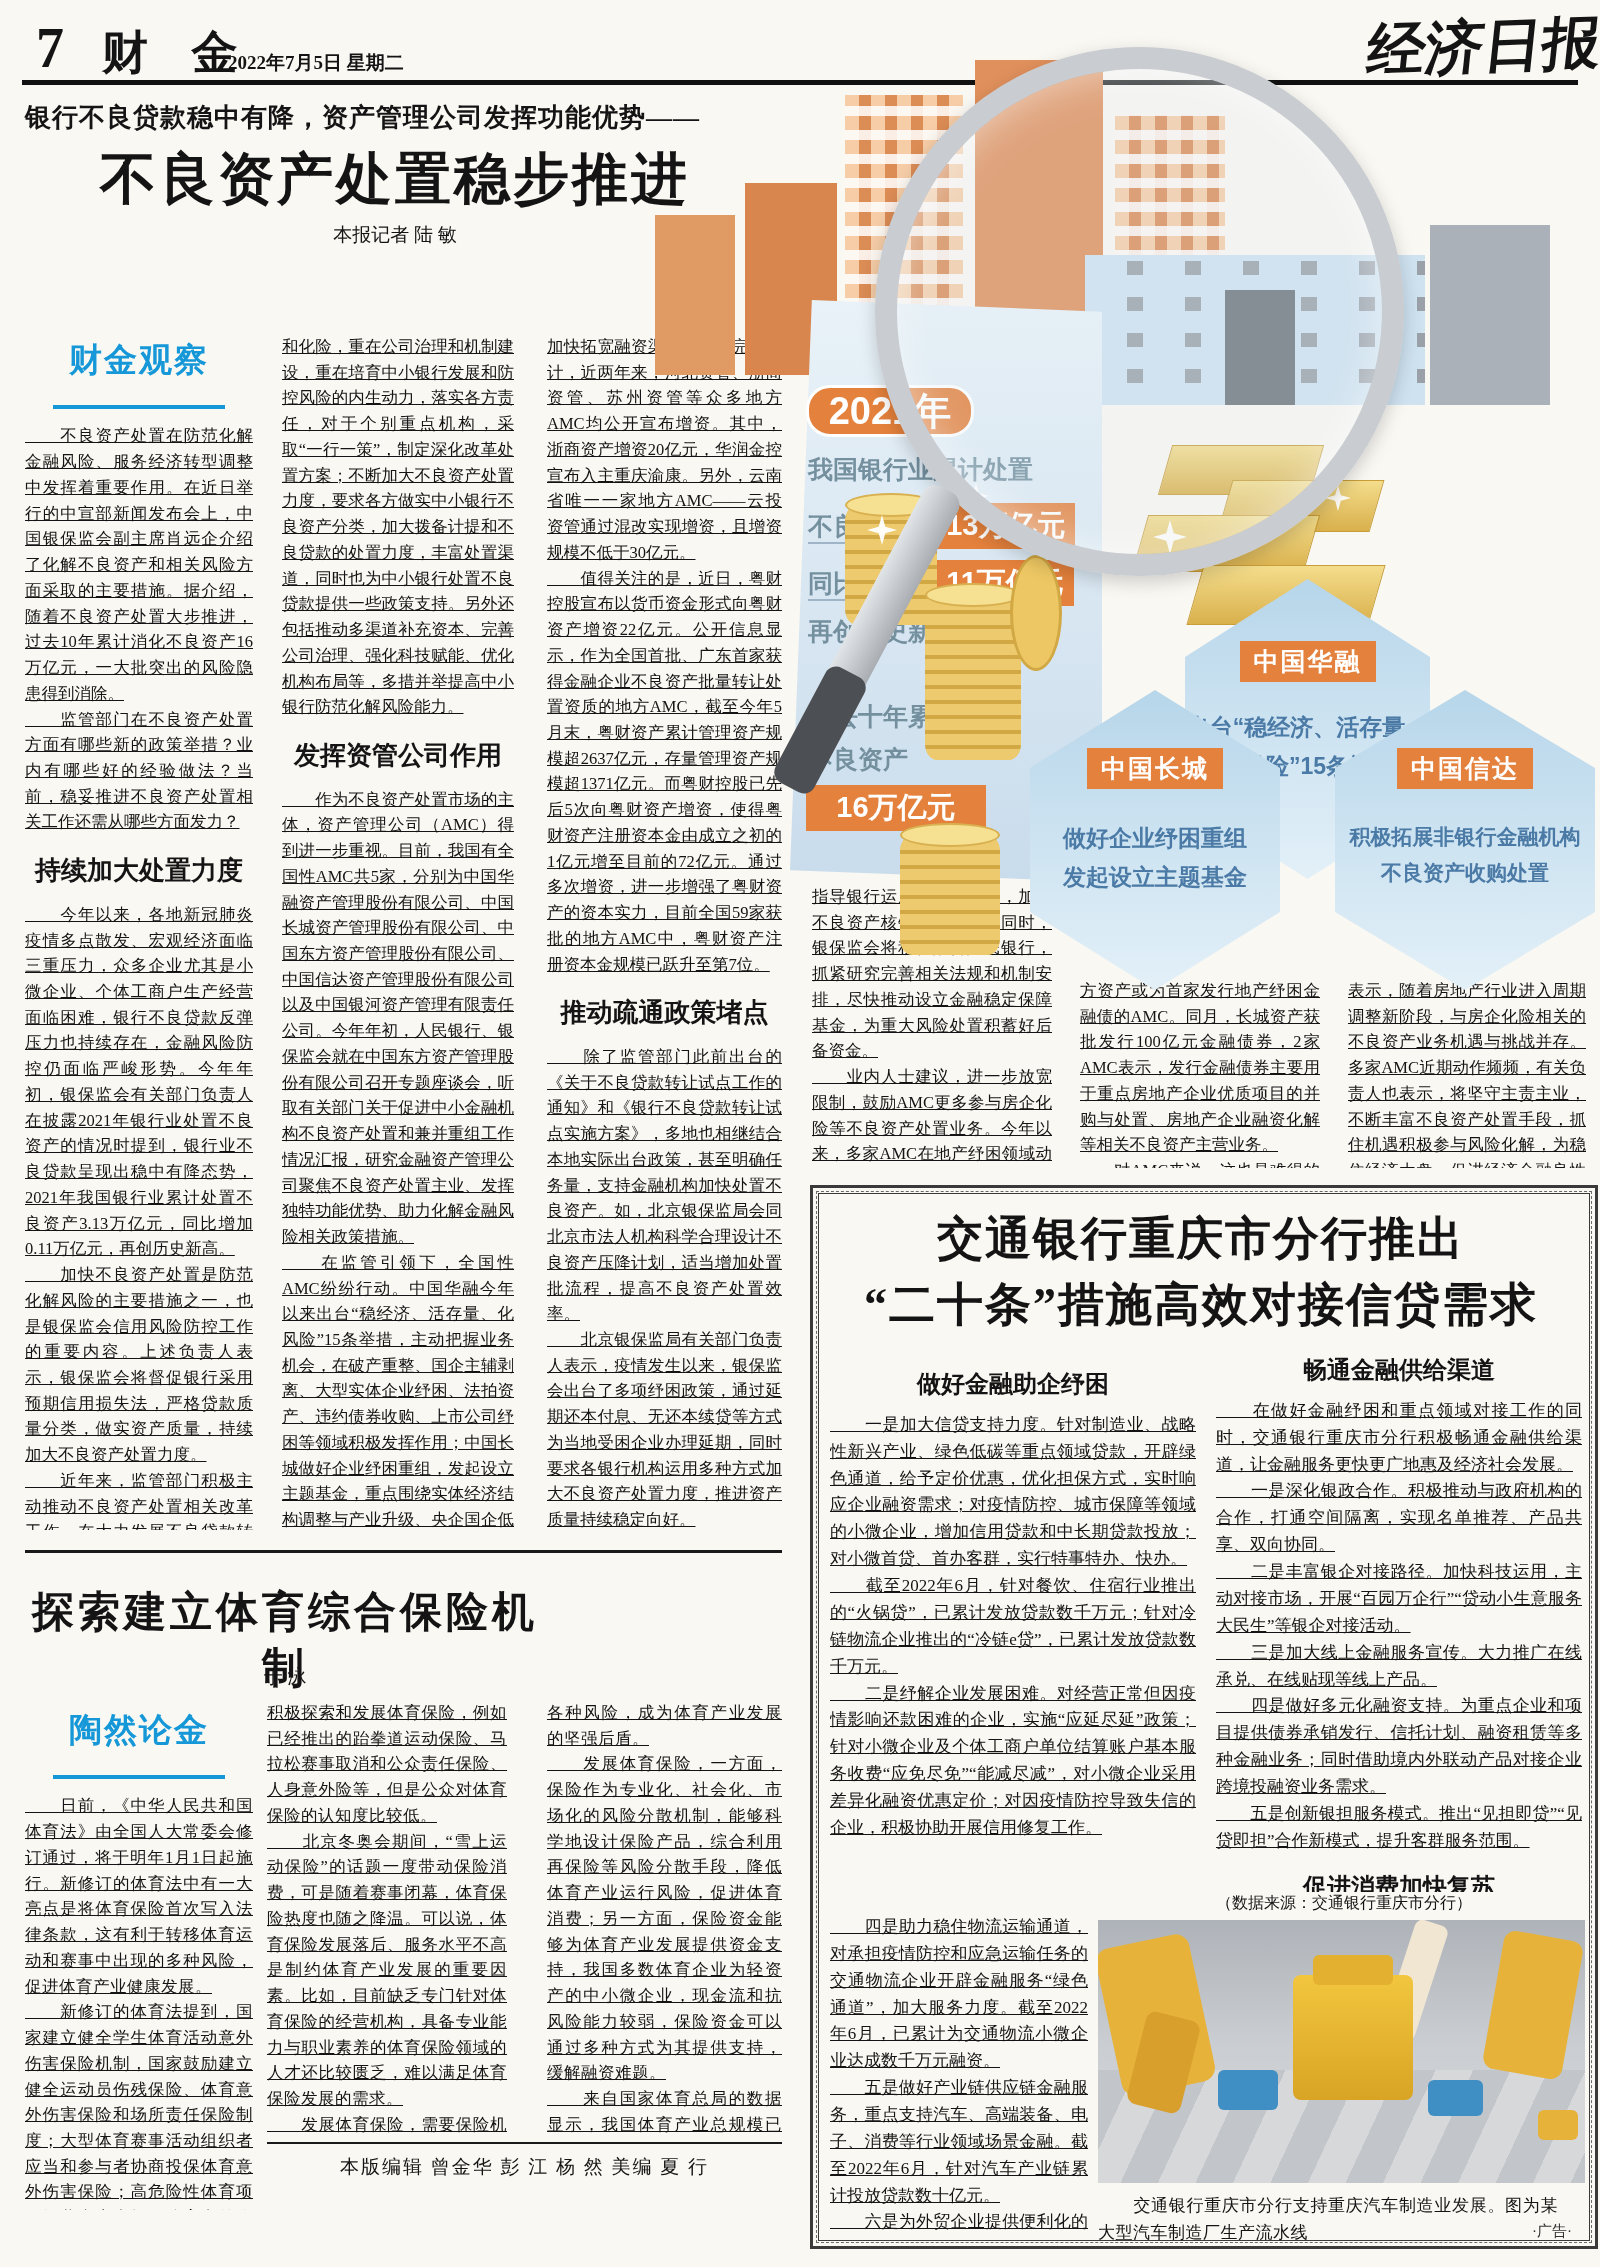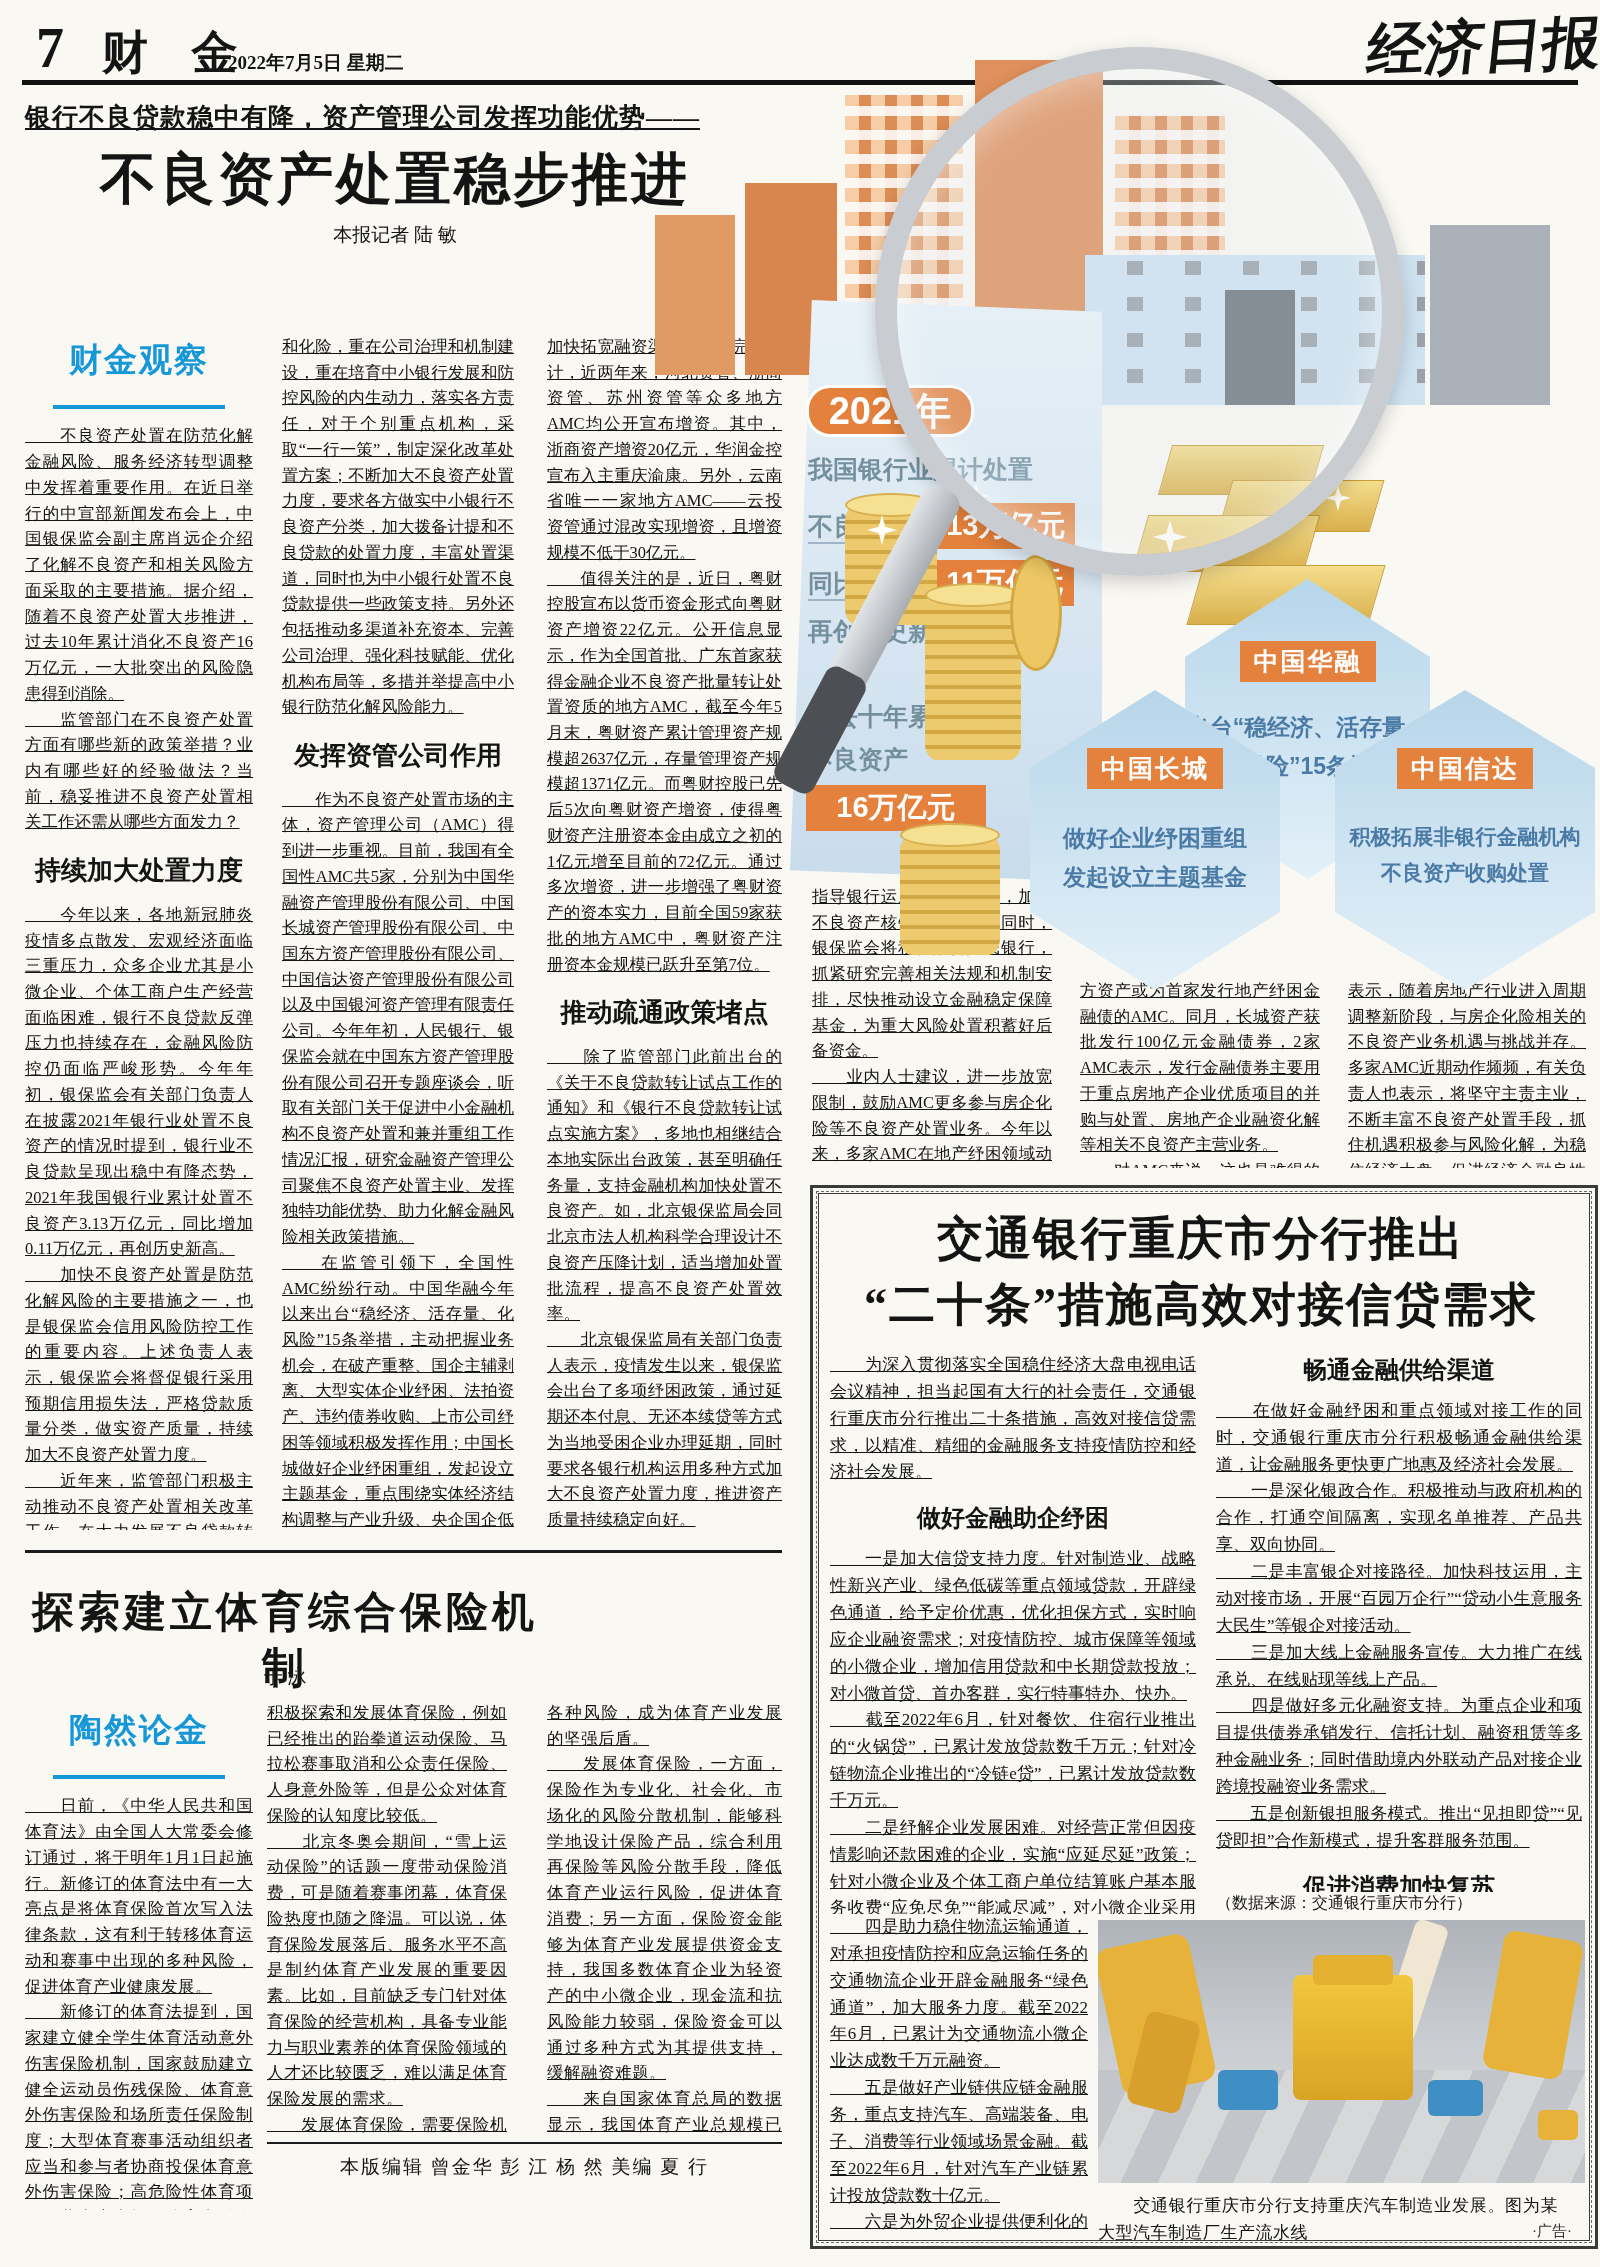--- a/index.html
+++ b/index.html
@@ -7,21 +7,21 @@
         font-family:"Liberation Serif",serif;color:#141414;overflow:hidden;}
   .abs{position:absolute;}
   
   .page-num{font-size:56px;font-weight:bold;}
   .section-name{font-size:46px;font-weight:bold;letter-spacing:16px;}
   .date-line{font-size:19px;font-weight:bold;}
   .masthead{font-size:58px;font-weight:bold;transform:skewX(-8deg) rotate(-2deg);
             font-family:"Liberation Serif",serif;}
   .head-rule{background:#111;}
   
-  .overline{font-size:26px;font-weight:bold;letter-spacing:1px;text-decoration:underline;}
+  .overline{font-size:26px;font-weight:bold;letter-spacing:1px;}
   .lead-headline{font-size:56px;font-weight:bold;text-align:center;letter-spacing:3px;}
   .byline{font-size:19px;text-align:center;}
   .news-col{font-size:16.5px;line-height:1.56;text-align:justify;overflow:hidden;}
   .para{white-space:pre-line;text-decoration:underline;}
   .col-subhead{font-size:26px;font-weight:bold;text-align:center;margin:16px 0 10px;}
   .blue-label{width:172px;margin:4px auto 14px;text-align:center;color:#1698d8;
               font-size:33px;font-weight:bold;font-family:"Liberation Sans",sans-serif;
               border-bottom:4px solid #1698d8;padding-bottom:20px;letter-spacing:2px;}
   
   .building{background:#dc8c55;}
@@ -227,21 +227,20 @@
 
   <div class="abs sep-rule" style="left:267px;top:2142px;width:515px;height:2px;"></div>
   <div class="abs ed-line" style="left:267px;top:2154px;width:515px;">本版编辑  曾金华  彭  江  杨  然  美编  夏  行</div>
 
   <div class="abs fancy-box" style="left:810px;top:1185px;width:782px;height:1058px;"></div>
 
   <div class="abs bank-headline" style="left:828px;top:1208px;width:746px;">交通银行重庆市分行推出</div>
   <div class="abs bank-headline" style="left:828px;top:1274px;width:746px;">“二十条”措施高效对接信贷需求</div>
 
   <div class="abs bank-col" style="left:830px;top:1352px;width:366px;height:562px;">
-    <div class="para">　　为深入贯彻落实全国稳住经济大盘电视电话会议精神，担当起国有大行的社会责任，交通银行重庆市分行推出二十条措施，高效对接信贷需求，以精准、精细的金融服务支持疫情防控和经济社会发展。</div>
     <div class="bank-subhead">做好金融助企纾困</div>
     <div class="para">　　一是加大信贷支持力度。针对制造业、战略性新兴产业、绿色低碳等重点领域贷款，开辟绿色通道，给予定价优惠，优化担保方式，实时响应企业融资需求；对疫情防控、城市保障等领域的小微企业，增加信用贷款和中长期贷款投放；对小微首贷、首办客群，实行特事特办、快办。
 　　截至2022年6月，针对餐饮、住宿行业推出的“火锅贷”，已累计发放贷款数千万元；针对冷链物流企业推出的“冷链e贷”，已累计发放贷款数千万元。
 　　二是纾解企业发展困难。对经营正常但因疫情影响还款困难的企业，实施“应延尽延”政策；针对小微企业及个体工商户单位结算账户基本服务收费“应免尽免”“能减尽减”，对小微企业采用差异化融资优惠定价；对因疫情防控导致失信的企业，积极协助开展信用修复工作。</div>
 
   </div>
   <div class="abs bank-col" style="left:830px;top:1914px;width:258px;height:318px;">
     <div class="para">　　四是助力稳住物流运输通道，对承担疫情防控和应急运输任务的交通物流企业开辟金融服务“绿色通道”，加大服务力度。截至2022年6月，已累计为交通物流小微企业达成数千万元融资。
 　　五是做好产业链供应链金融服务，重点支持汽车、高端装备、电子、消费等行业领域场景金融。截至2022年6月，针对汽车产业链累计投放贷款数十亿元。
 　　六是为外贸企业提供便利化的线上金融服务，提升结售汇服务便利度。

